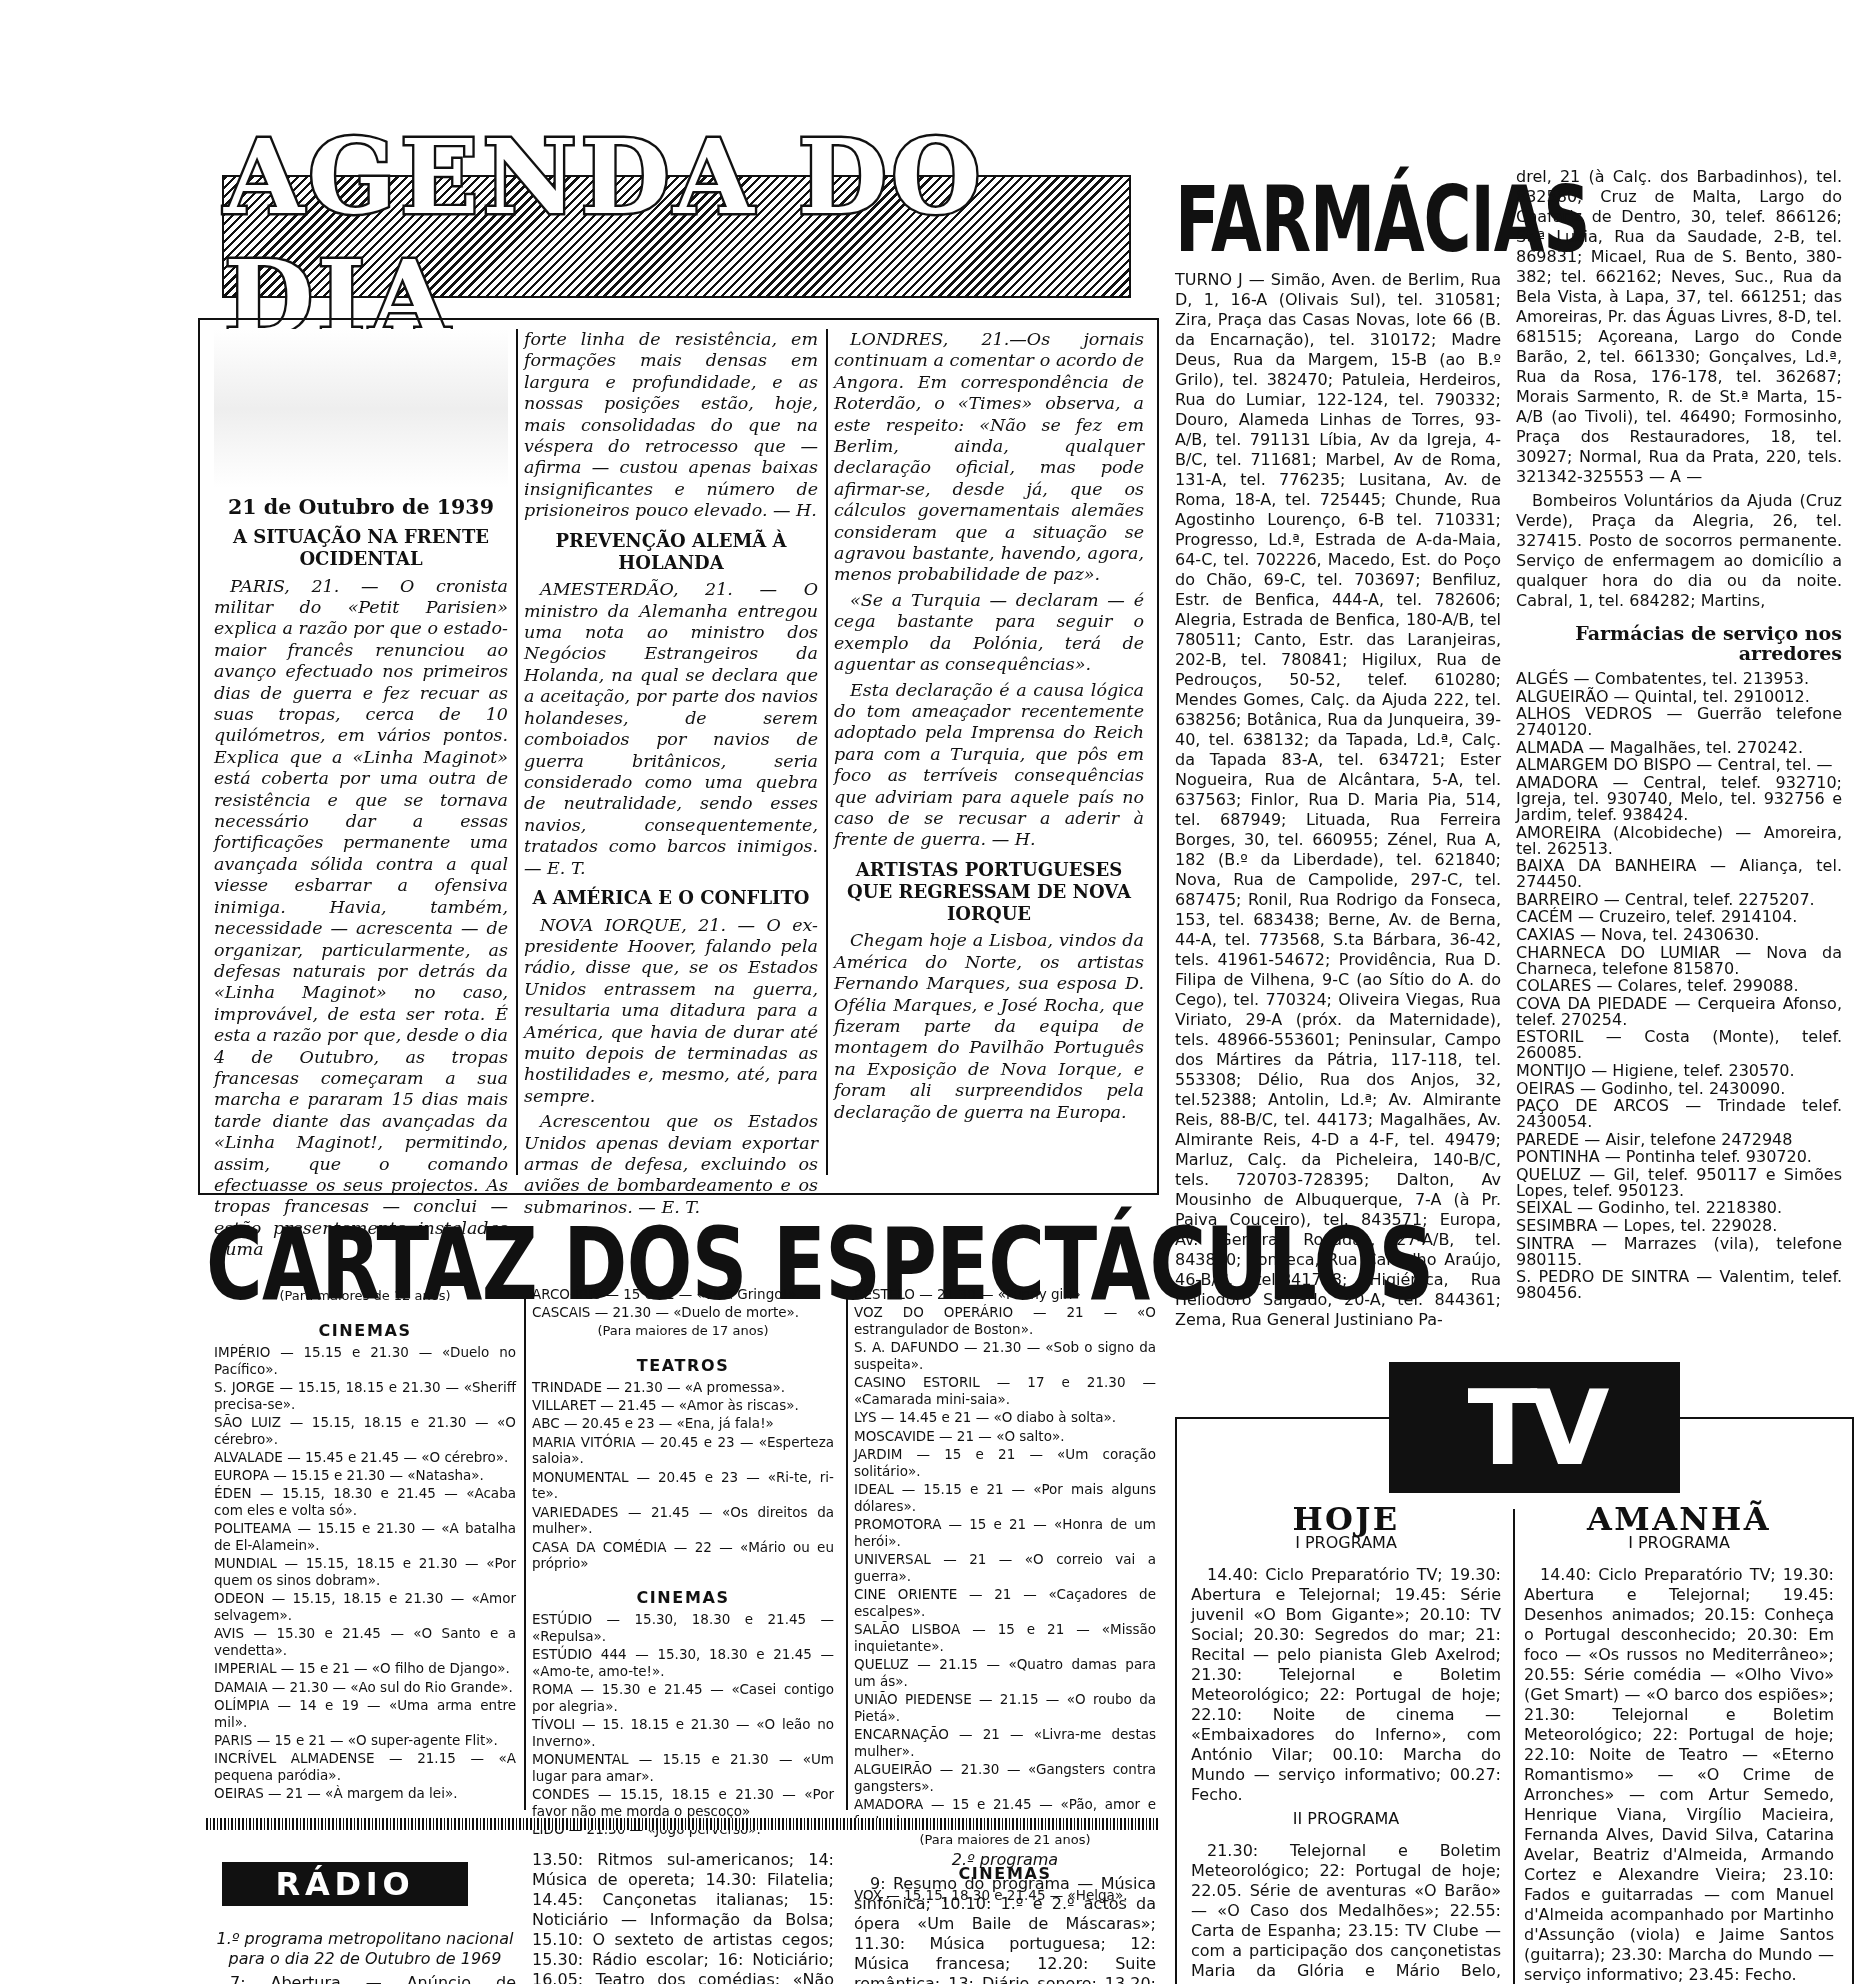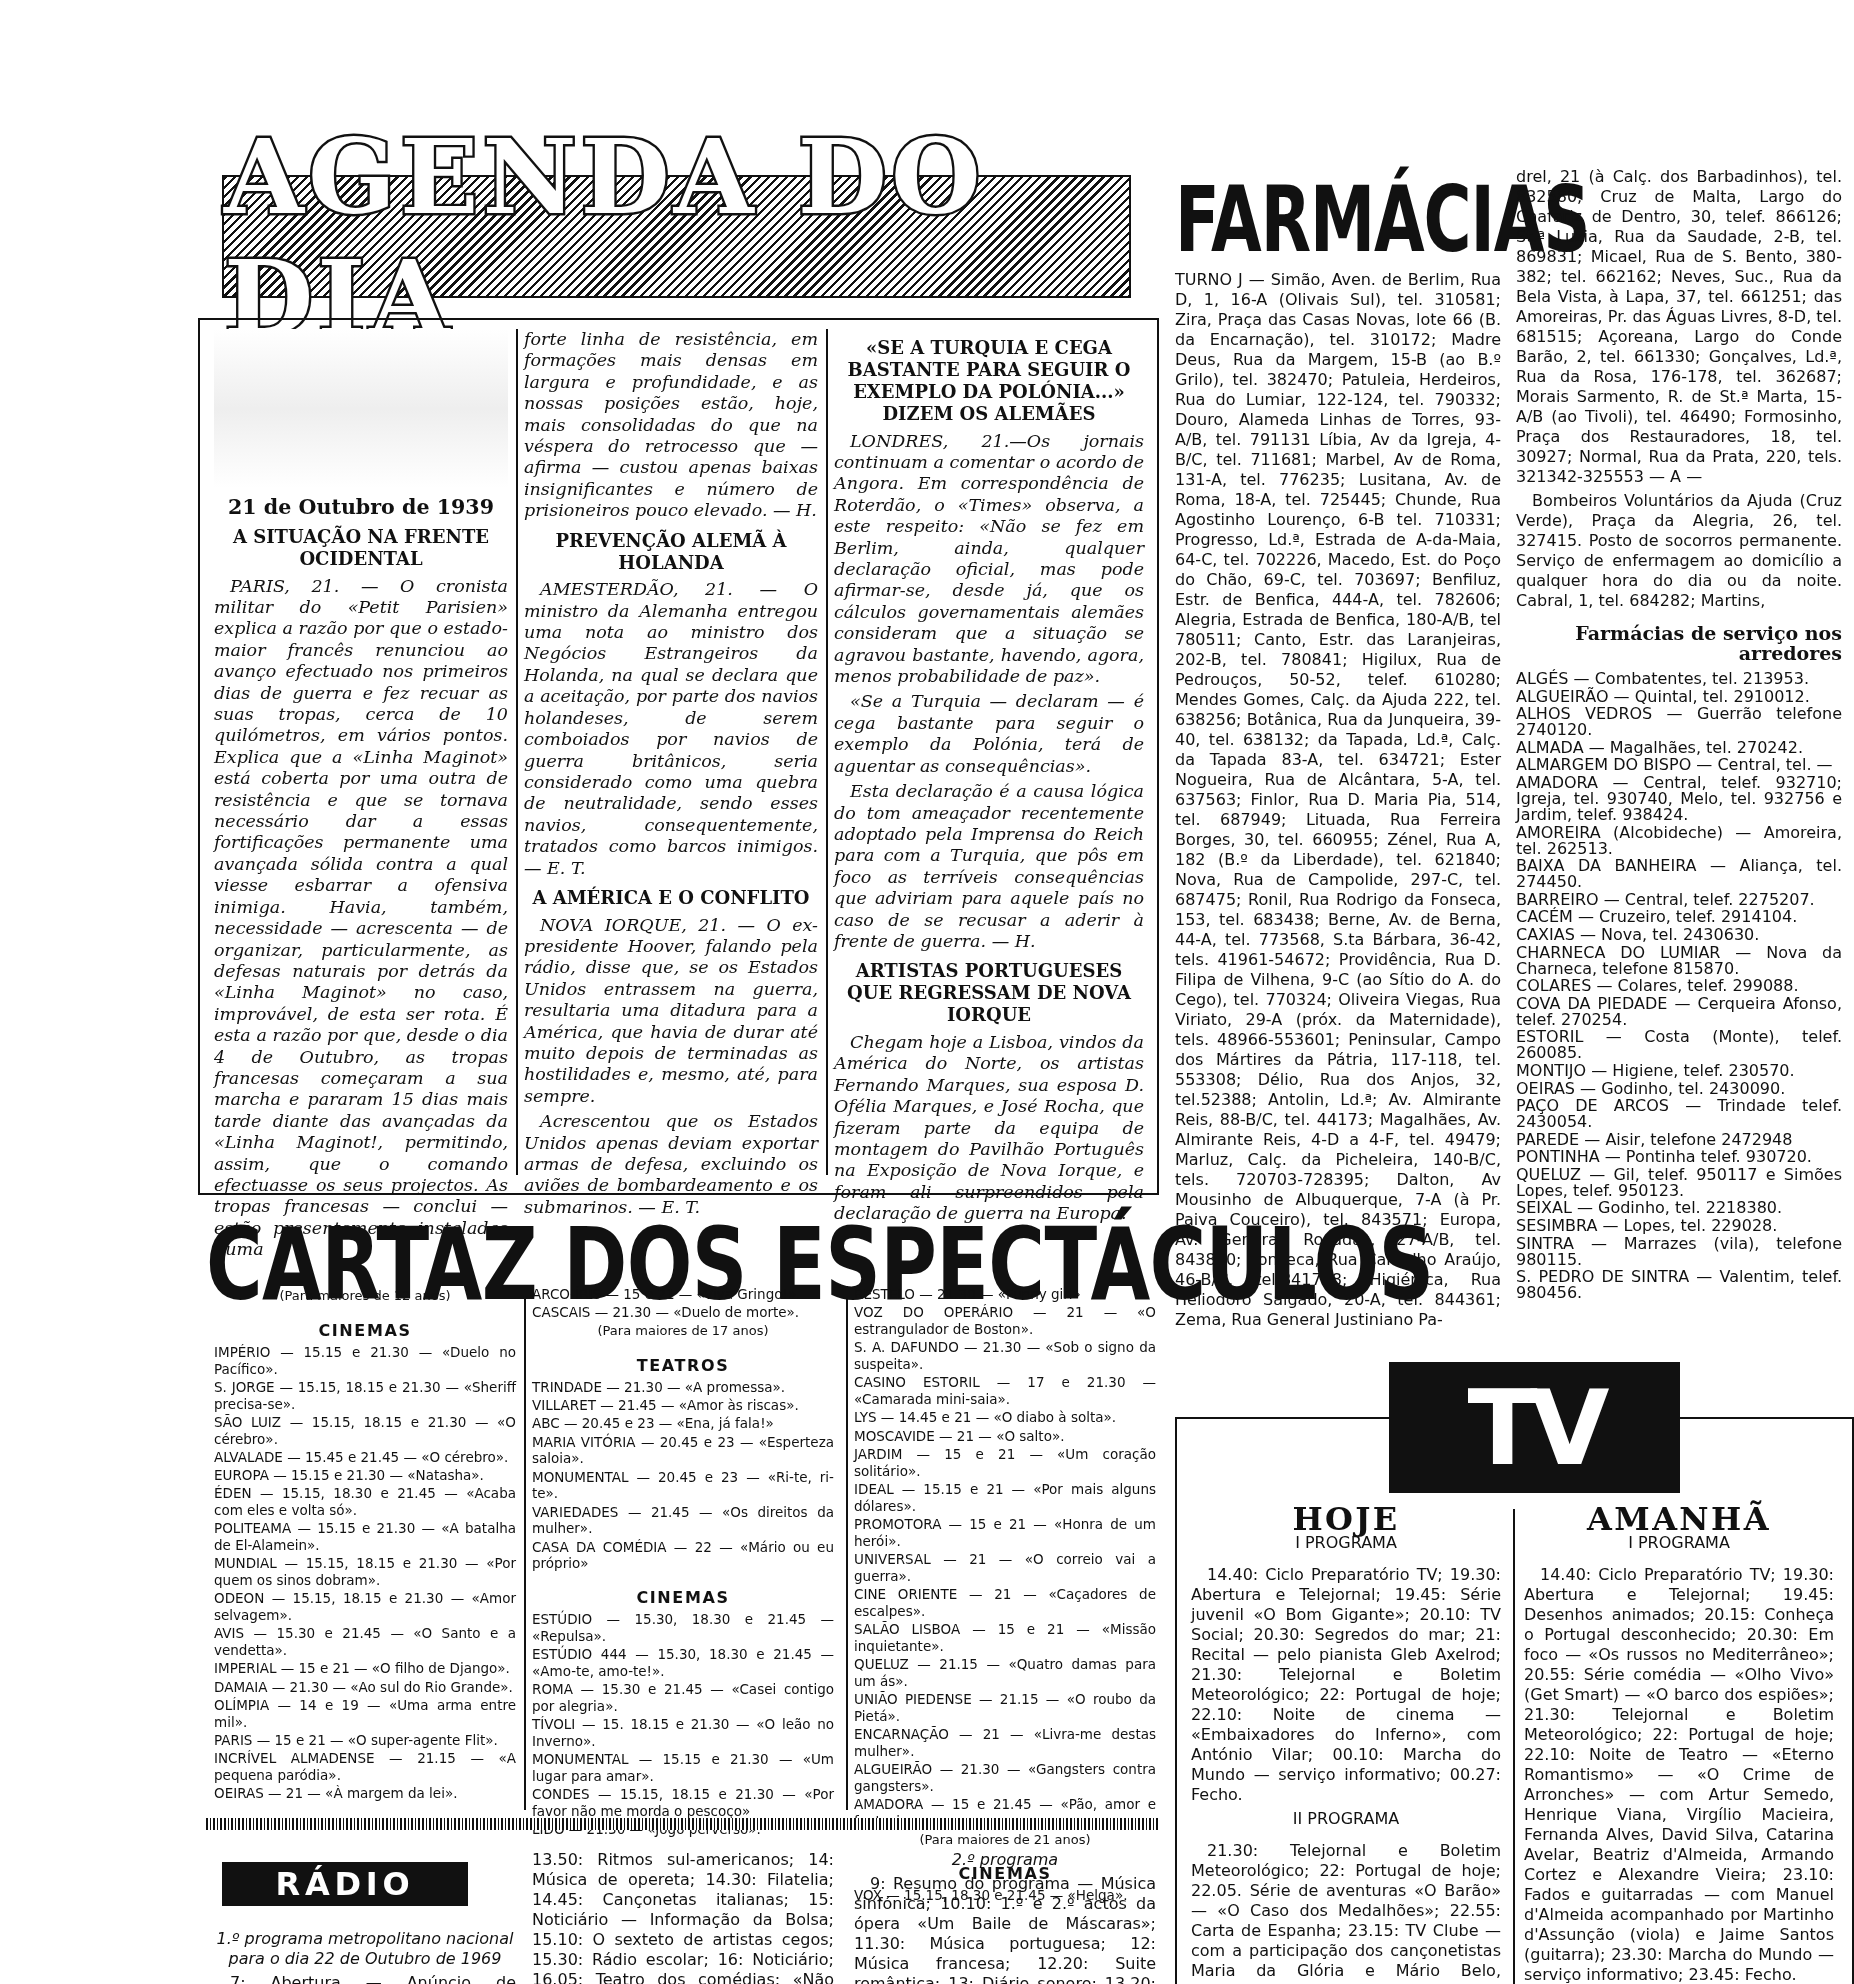--- a/index.html
+++ b/index.html
@@ -47,21 +47,20 @@
   <p class="italic" style="text-indent:0">forte linha de resistência, em formações mais densas em largura e profundidade, e as nossas posições estão, hoje, mais consolidadas do que na véspera do retrocesso que — afirma — custou apenas baixas insignificantes e número de prisioneiros pouco elevado. — H.</p>
   <div class="hd">PREVENÇÃO ALEMÃ À HOLANDA</div>
   <p class="italic">AMESTERDÃO, 21. — O ministro da Alemanha entregou uma nota ao ministro dos Negócios Estrangeiros da Holanda, na qual se declara que a aceitação, por parte dos navios holandeses, de serem comboiados por navios de guerra britânicos, seria considerado como uma quebra de neutralidade, sendo esses navios, consequentemente, tratados como barcos inimigos. — E. T.</p>
   <div class="hd">A AMÉRICA E O CONFLITO</div>
   <p class="italic">NOVA IORQUE, 21. — O ex-presidente Hoover, falando pela rádio, disse que, se os Estados Unidos entrassem na guerra, resultaria uma ditadura para a América, que havia de durar até muito depois de terminadas as hostilidades e, mesmo, até, para sempre.</p>
   <p class="italic">Acrescentou que os Estados Unidos apenas deviam exportar armas de defesa, excluindo os aviões de bombardeamento e os submarinos. — E. T.</p>
 </div>
 <div class="rule" style="left:826px;top:329px;width:1.6px;height:846px;"></div>
 
 <div class="col" style="left:834px;top:329px;width:310px;">
-  <div class="hd">«SE A TURQUIA E CEGA BASTANTE PARA SEGUIR O EXEMPLO DA POLÓNIA...» DIZEM OS ALEMÃES</div>
   <p class="italic">LONDRES, 21.—Os jornais continuam a comentar o acordo de Angora. Em correspondência de Roterdão, o «Times» observa, a este respeito: «Não se fez em Berlim, ainda, qualquer declaração oficial, mas pode afirmar-se, desde já, que os cálculos governamentais alemães consideram que a situação se agravou bastante, havendo, agora, menos probabilidade de paz».</p>
   <p class="italic">«Se a Turquia — declaram — é cega bastante para seguir o exemplo da Polónia, terá de aguentar as consequências».</p>
   <p class="italic">Esta declaração é a causa lógica do tom ameaçador recentemente adoptado pela Imprensa do Reich para com a Turquia, que pôs em foco as terríveis consequências que adviriam para aquele país no caso de se recusar a aderir à frente de guerra. — H.</p>
   <div class="hd">ARTISTAS PORTUGUESES QUE REGRESSAM DE NOVA IORQUE</div>
   <p class="italic">Chegam hoje a Lisboa, vindos da América do Norte, os artistas Fernando Marques, sua esposa D. Ofélia Marques, e José Rocha, que fizeram parte da equipa de montagem do Pavilhão Português na Exposição de Nova Iorque, e foram ali surpreendidos pela declaração de guerra na Europa.</p>
 </div>
 
 <div class="abs farm-title">FARMÁCIAS</div>
 <div class="col" style="left:1175px;top:270px;width:326px;font-family:'DejaVu Sans',sans-serif;font-size:16px;line-height:20px;">
   <p style="text-indent:0">TURNO J — Simão, Aven. de Berlim, Rua D, 1, 16-A (Olivais Sul), tel. 310581; Zira, Praça das Casas Novas, lote 66 (B. da Encarnação), tel. 310172; Madre Deus, Rua da Margem, 15-B (ao B.º Grilo), tel. 382470; Patuleia, Herdeiros, Rua do Lumiar, 122-124, tel. 790332; Douro, Alameda Linhas de Torres, 93-A/B, tel. 791131 Líbia, Av da Igreja, 4-B/C, tel. 711681; Marbel, Av de Roma, 131-A, tel. 776235; Lusitana, Av. de Roma, 18-A, tel. 725445; Chunde, Rua Agostinho Lourenço, 6-B tel. 710331; Progresso, Ld.ª, Estrada de A-da-Maia, 64-C, tel. 702226, Macedo, Est. do Poço do Chão, 69-C, tel. 703697; Benfiluz, Estr. de Benfica, 444-A, tel. 782606; Alegria, Estrada de Benfica, 180-A/B, tel 780511; Canto, Estr. das Laranjeiras, 202-B, tel. 780841; Higilux, Rua de Pedrouços, 50-52, telef. 610280; Mendes Gomes, Calç. da Ajuda 222, tel. 638256; Botânica, Rua da Junqueira, 39-40, tel. 638132; da Tapada, Ld.ª, Calç. da Tapada 83-A, tel. 634721; Ester Nogueira, Rua de Alcântara, 5-A, tel. 637563; Finlor, Rua D. Maria Pia, 514, tel. 687949; Lituada, Rua Ferreira Borges, 30, tel. 660955; Zénel, Rua A, 182 (B.º da Liberdade), tel. 621840; Nova, Rua de Campolide, 297-C, tel. 687475; Ronil, Rua Rodrigo da Fonseca, 153, tel. 683438; Berne, Av. de Berna, 44-A, tel. 773568, S.ta Bárbara, 36-42, tels. 41961-54672; Providência, Rua D. Filipa de Vilhena, 9-C (ao Sítio do A. do Cego), tel. 770324; Oliveira Viegas, Rua Viriato, 29-A (próx. da Maternidade), tels. 48966-553601; Peninsular, Campo dos Mártires da Pátria, 117-118, tel. 553308; Délio, Rua dos Anjos, 32, tel.52388; Antolin, Ld.ª; Av. Almirante Reis, 88-B/C, tel. 44173; Magalhães, Av. Almirante Reis, 4-D a 4-F, tel. 49479; Marluz, Calç. da Picheleira, 140-B/C, tels. 720703-728395; Dalton, Av Mousinho de Albuquerque, 7-A (à Pr. Paiva Couceiro), tel. 843571; Europa, Av. General Roçadas, 27-A/B, tel. 843880; Fonseca, Rua Carvalho Araújo, 46-B/C, tel.841708; Higiénica, Rua Heliodoro Salgado, 20-A, tel. 844361; Zema, Rua General Justiniano Pa-</p>

